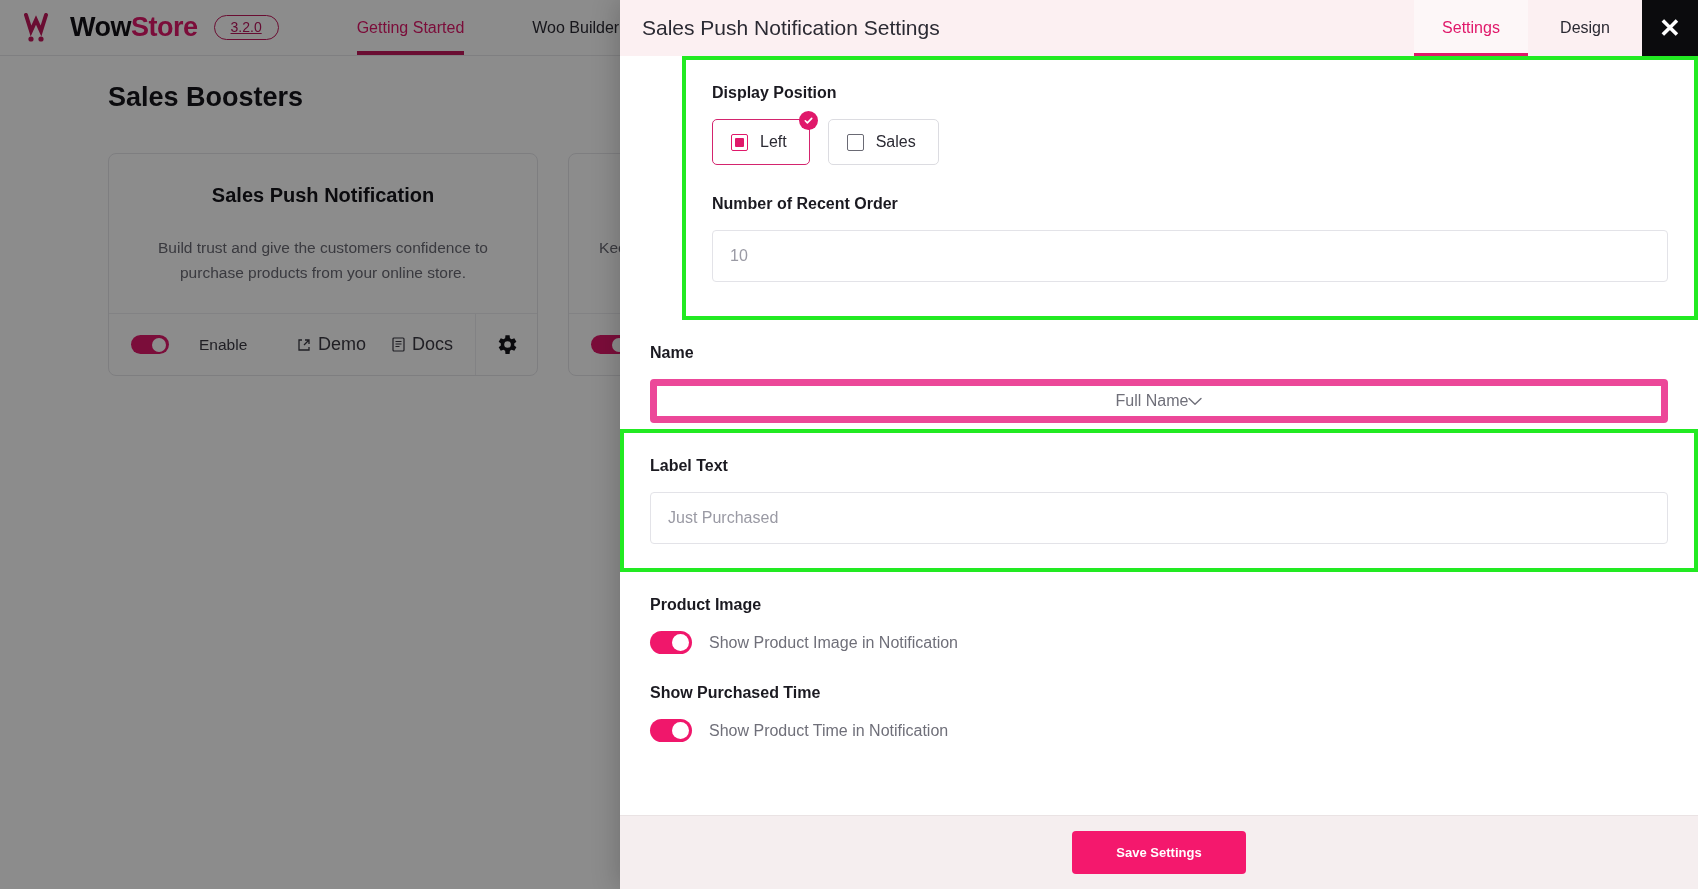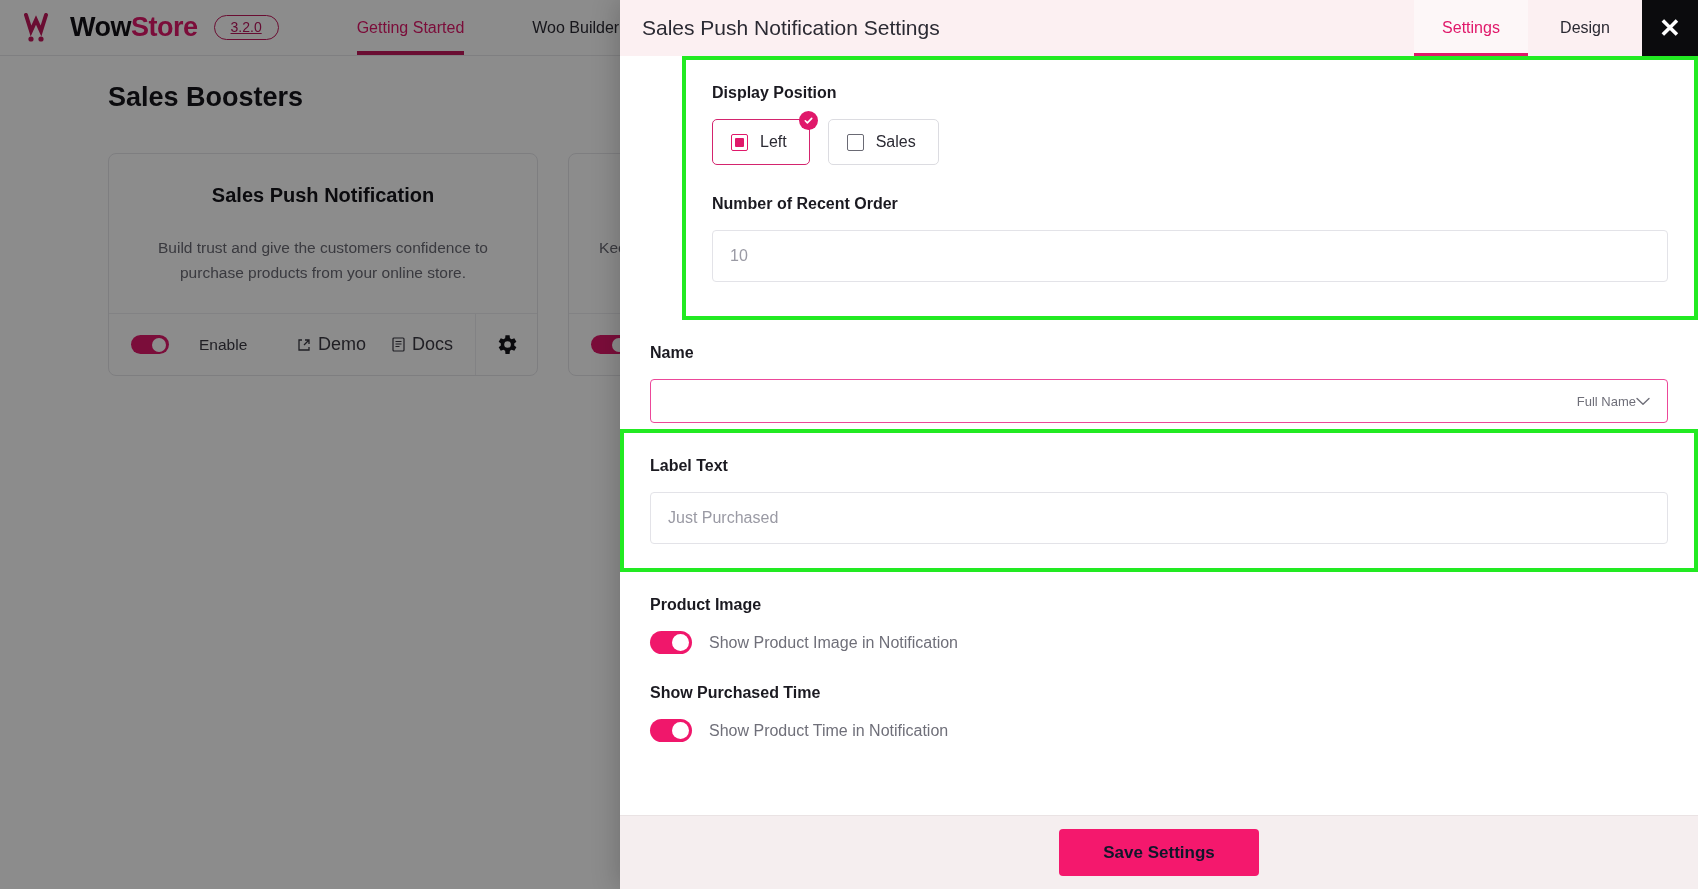--- a/index.html
+++ b/index.html
@@ -228,26 +228,26 @@
     width: 100%; height: 52px;
     border: 1px solid #e3e3e8;
     border-radius: 4px;
     background: #fff;
     display: flex; align-items: center;
     padding: 0 17px;
     font-size: 16px; color: #9a9aa4;
   }
   .tselect {
     width: 100%; height: 44px;
-    border: 1px solid #ec4899;
+    border: 7px solid #ec4899;
     border-radius: 4px;
     background: #fff;
-    display: flex; align-items: center; justify-content: flex-end;
+    display: flex; align-items: center; justify-content: center;
     padding: 0 17px;
-    font-size: 13px; color: #6f6f79;
+    font-size: 16px; color: #6f6f79;
   }
   .chev { width: 14px; height: 9px; display:block; }
 
   
   .tog-row { display: flex; align-items: center; gap: 17px; }
   .tog-big {
     width: 42px; height: 23px; border-radius: 12px;
     background: #f0176b; position: relative; flex: none;
   }
   .tog-big::after {
@@ -257,22 +257,22 @@
   }
   .tog-text { font-size: 16px; color: #6f6f79; }
 
   .modal-foot {
     height: 74px; flex: none;
     background: #f5eeef;
     border-top: 1px solid #eae3e4;
     display: flex; align-items: center; justify-content: center;
   }
   .save-btn {
-    background: #f4186d; color: #0f172a;
-    font-size: 17px; font-weight: 700;
+    background: #f4186d; color: #ffffff;
+    font-size: 13px; font-weight: 700;
     border: none; border-radius: 4px;
     padding: 15px 44px;
     line-height: 1;
   }
 </style>
 </head>
 <body>
 
 <div id="app-root">
 

